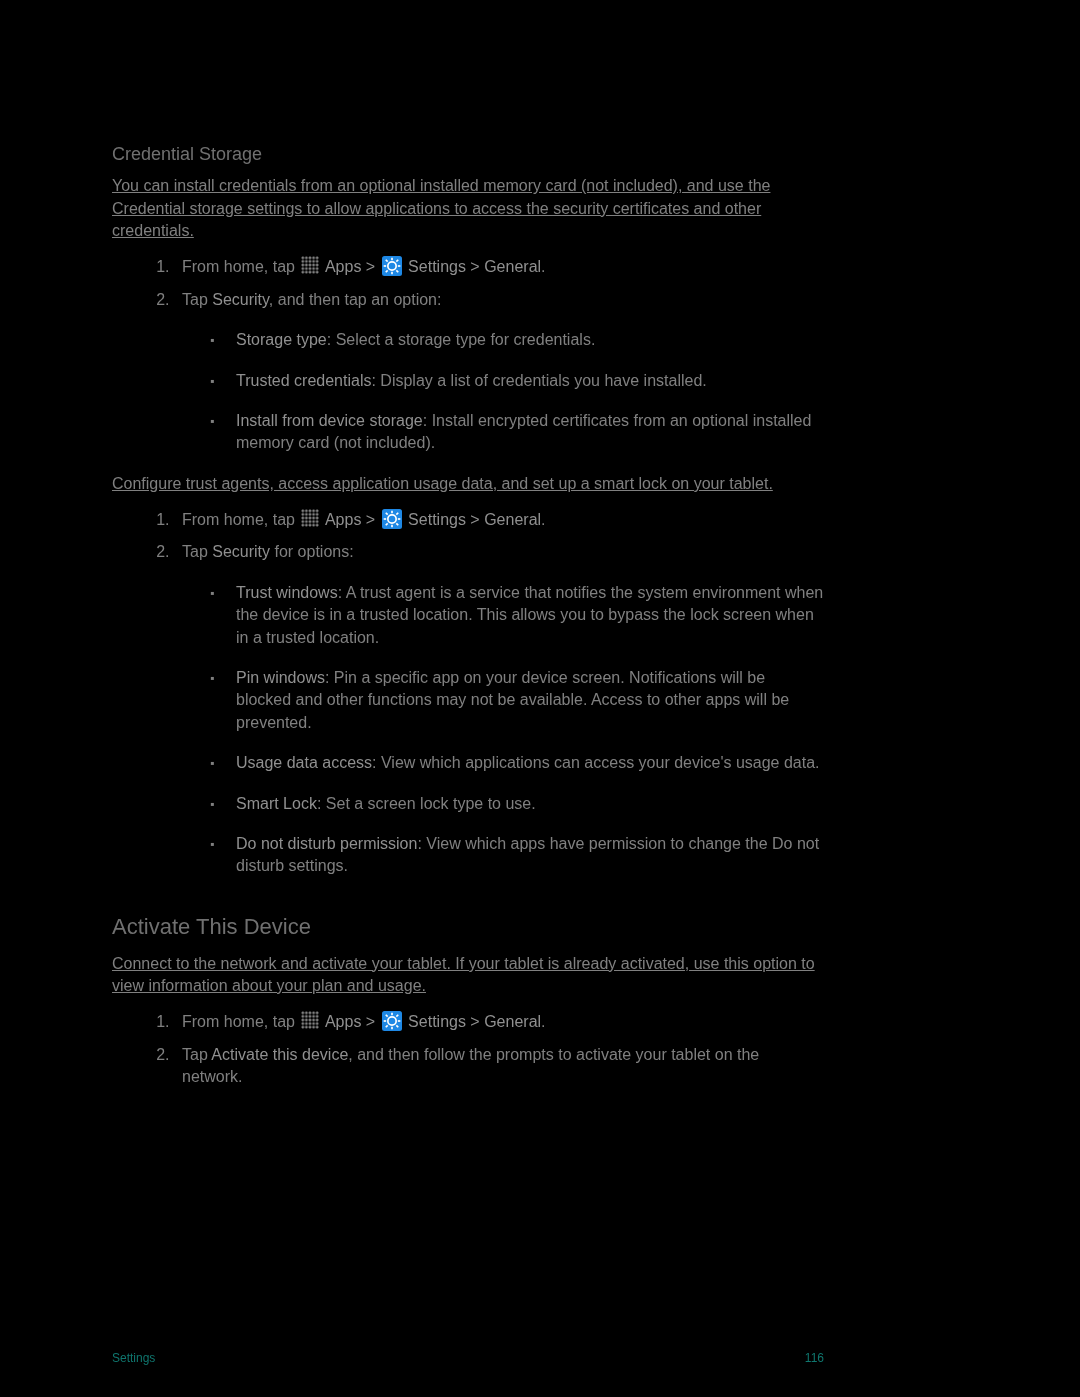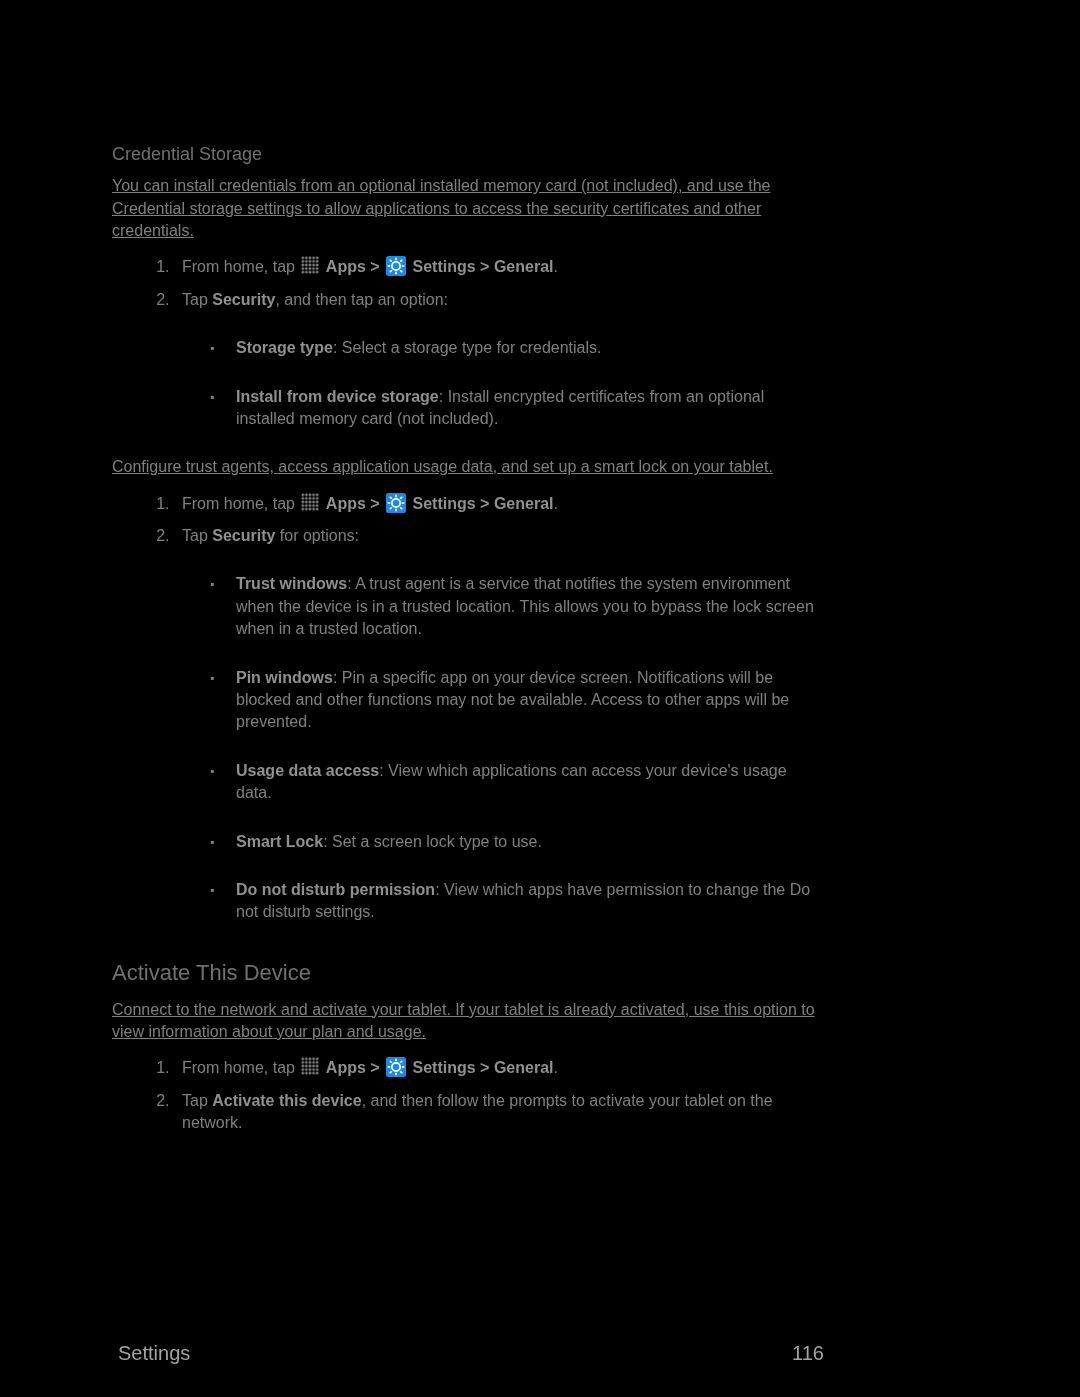--- a/index.html
+++ b/index.html
@@ -43,60 +43,60 @@
     margin: 10px 0;
     padding-left: 8px;
   }
   ul.bullets {
     list-style: none;
     margin: 8px 0 0 0;
     padding-left: 28px;
   }
   ul.bullets > li {
     position: relative;
-    margin: 26px 0;
+    margin: 18px 0;
     padding-left: 26px;
   }
   ul.bullets > li::before {
     content: "▪";
     position: absolute;
     left: 0;
     top: 0;
     color: #808080;
     font-size: 12px;
     line-height: 22px;
   }
-  .b { color: #909090; font-weight: bold; }
+  .b { color: #909090; font-weight: normal; }
   .apps-icon {
     display: inline-block;
     width: 18px;
     height: 18px;
     vertical-align: -2px;
     background:
       radial-gradient(circle,#808080 1.3px,transparent 1.5px) 0 0/3.6px 3.6px,
       #000;
     margin: 0 2px;
   }
   .settings-icon {
     display: inline-block;
     width: 20px;
     height: 20px;
     vertical-align: -4px;
     margin: 0 2px;
   }
   .settings-icon svg { width: 20px; height: 20px; display: block; }
   .foot {
     position: absolute;
-    left: 118px;
+    left: 112px;
     right: 112px;
     bottom: 30px;
     display: flex;
     justify-content: space-between;
-    color: #a3a3a3;
-    font-size: 20px;
+    color: #0f766e;
+    font-size: 12px;
   }
 </style>
 </head>
 <body>
 
 <div class="page">
 
   <div class="heading">Credential Storage</div>
   <p class="intro">You can install credentials from an optional installed memory card (not included), and use the Credential storage settings to allow applications to access the security certificates and other credentials.</p>
 
@@ -121,20 +121,21 @@
               <line x1="17.2" y1="6.8" x2="19.5" y2="4.5"></line>
             </g>
           </svg>
       </span>
       <span class="b">Settings &gt; General</span><span>.</span>
     </li>
     <li>
       <span>Tap </span><span class="b">Security</span><span>, and then tap an option:</span>
       <ul class="bullets">
         <li><span class="b">Storage type</span><span>: Select a storage type for credentials.</span></li>
+        <li><span class="b">Trusted credentials</span><span>: Display a list of credentials you have installed.</span></li>
         <li><span class="b">Install from device storage</span><span>: Install encrypted certificates from an optional installed memory card (not included).</span></li>
       </ul>
     </li>
   </ol>
 
   <p class="intro">Configure trust agents, access application usage data, and set up a smart lock on your tablet.</p>
 
   <ol class="steps">
     <li>
       <span>From home, tap </span>

